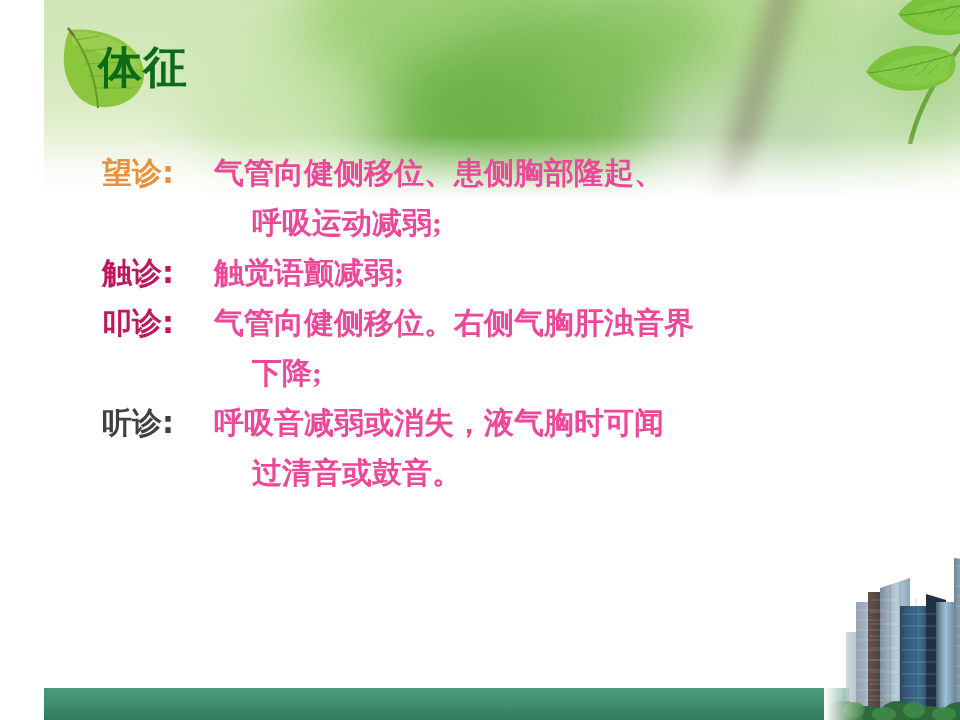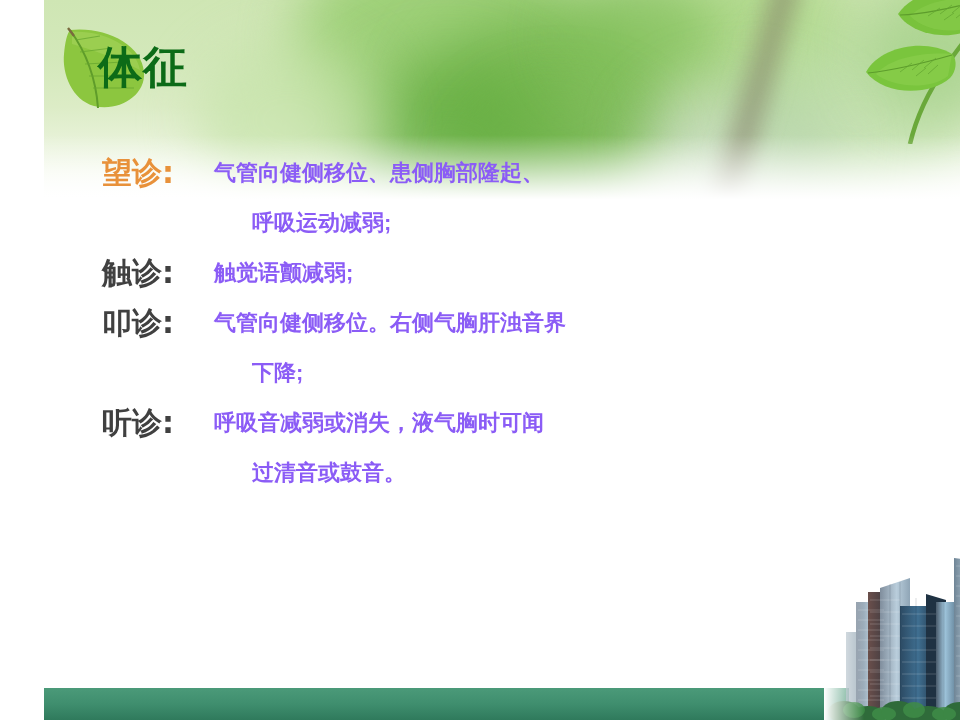--- a/index.html
+++ b/index.html
@@ -108,25 +108,25 @@
     width: 112px;
     padding-left: 58px;
     box-sizing: content-box;
     font-family: "DejaVu Sans", "Liberation Sans", sans-serif;
     font-weight: bold;
     font-size: 30px;
     line-height: 50px;
   }
   .entry-lines {
     flex: 0 0 auto;
-    font-family: Liberation Sans, sans-serif;
+    font-family: Liberation Serif, serif;
     font-weight: bold;
-    font-size: 22px;
+    font-size: 30px;
     line-height: 50px;
-    color: #8b5cf6;
+    color: #ec4899;
   }
   .line-2 { padding-left: 38px; }
 
   
   .bottom-bar {
     position: absolute;
     left: 0; bottom: 0;
     width: 805px; height: 32px;
     background: linear-gradient(180deg, #4b9a79 0%, #3f8e6e 50%, #2f7a5c 100%);
   }
@@ -193,28 +193,28 @@
 
     <div class="entry">
       <div class="entry-label" style="color:#E8913A">望诊:</div>
       <div class="entry-lines">
         <div>气管向健侧移位、患侧胸部隆起、</div>
         <div class="line-2">呼吸运动减弱;</div>
       </div>
     </div>
 
     <div class="entry">
-      <div class="entry-label" style="color:#404040">触诊:</div>
+      <div class="entry-label" style="color:#be185d">触诊:</div>
       <div class="entry-lines">
         <div>触觉语颤减弱;</div>
       </div>
     </div>
 
     <div class="entry">
-      <div class="entry-label" style="color:#404040">叩诊:</div>
+      <div class="entry-label" style="color:#be185d">叩诊:</div>
       <div class="entry-lines">
         <div>气管向健侧移位。右侧气胸肝浊音界</div>
         <div class="line-2">下降;</div>
       </div>
     </div>
 
     <div class="entry">
       <div class="entry-label" style="color:#404040">听诊:</div>
       <div class="entry-lines">
         <div>呼吸音减弱或消失，液气胸时可闻</div>

